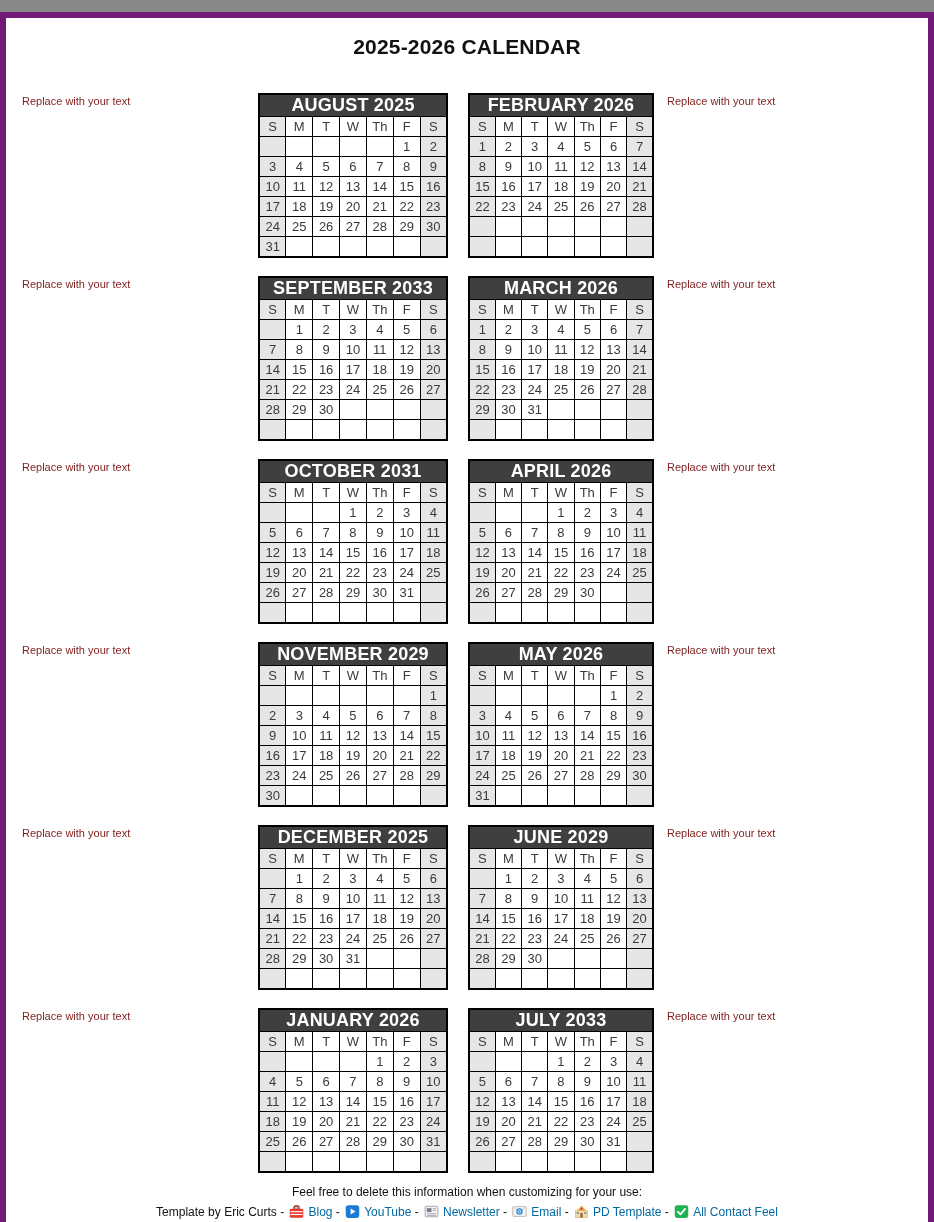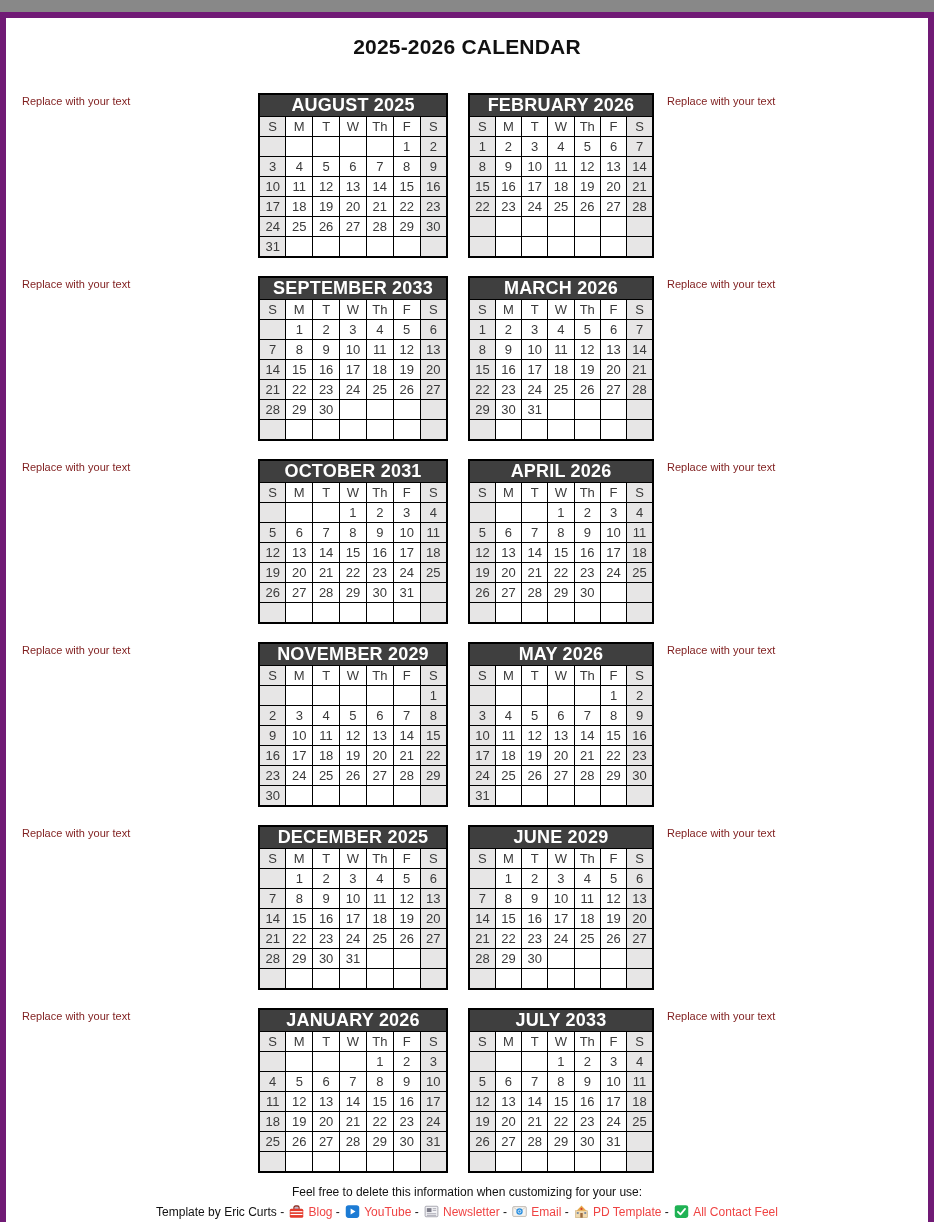--- a/index.html
+++ b/index.html
@@ -81,21 +81,21 @@
   }
   td.we{background:#e7e6e6;}
   .footer{
     margin-top:12px;
     text-align:center;
     font-size:12px;
     color:#111;
   }
   .footer-line2{margin-top:5px;}
   .footer-link{
-    color:#ef4444;
+    color:#0369a1;
     text-decoration:none;
     cursor:pointer;
   }
   .ficon{
     display:inline-block;
     width:15px;height:15px;
     vertical-align:-3px;
     margin:0 4px 0 2px;
   }
   .ficon svg{display:block;width:15px;height:15px;}

